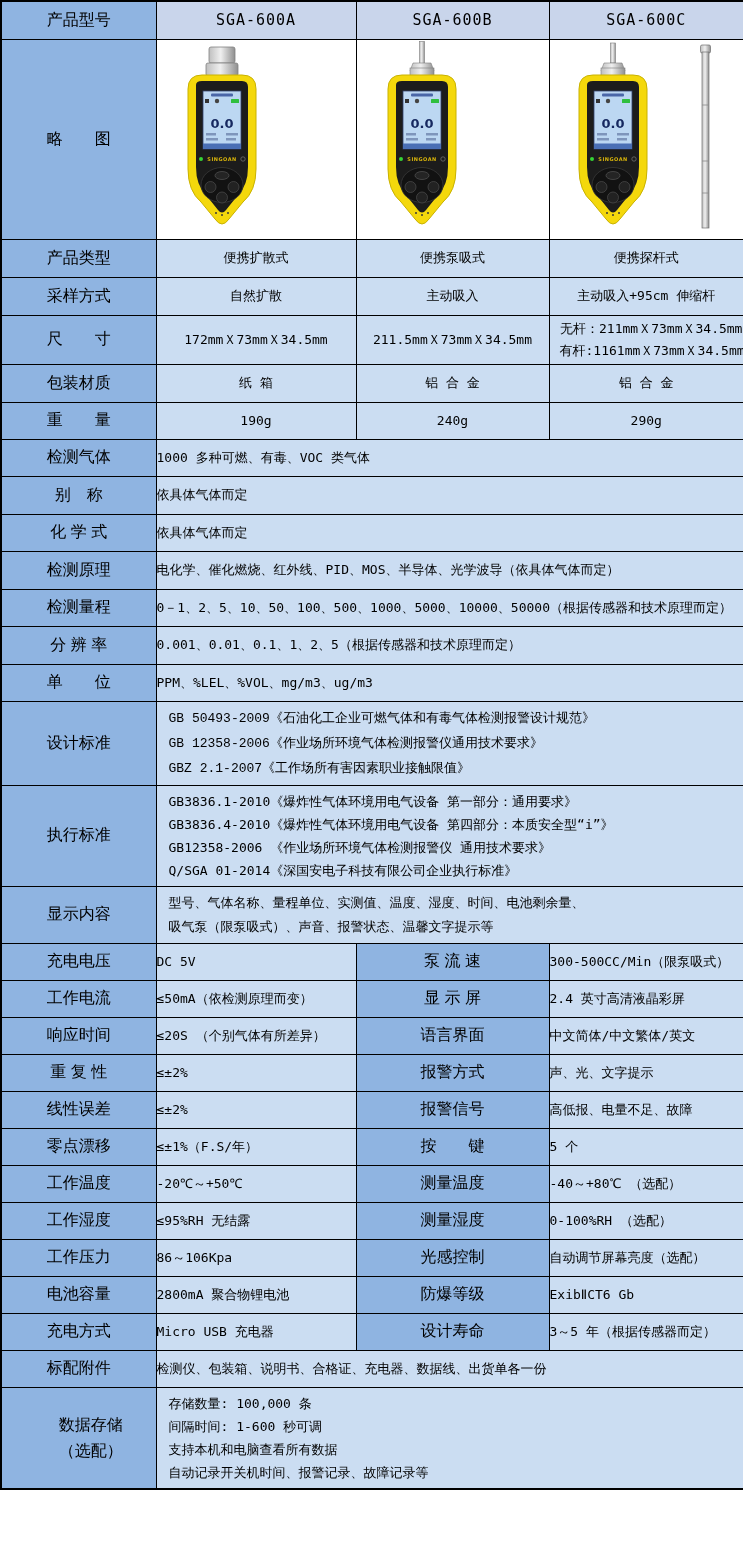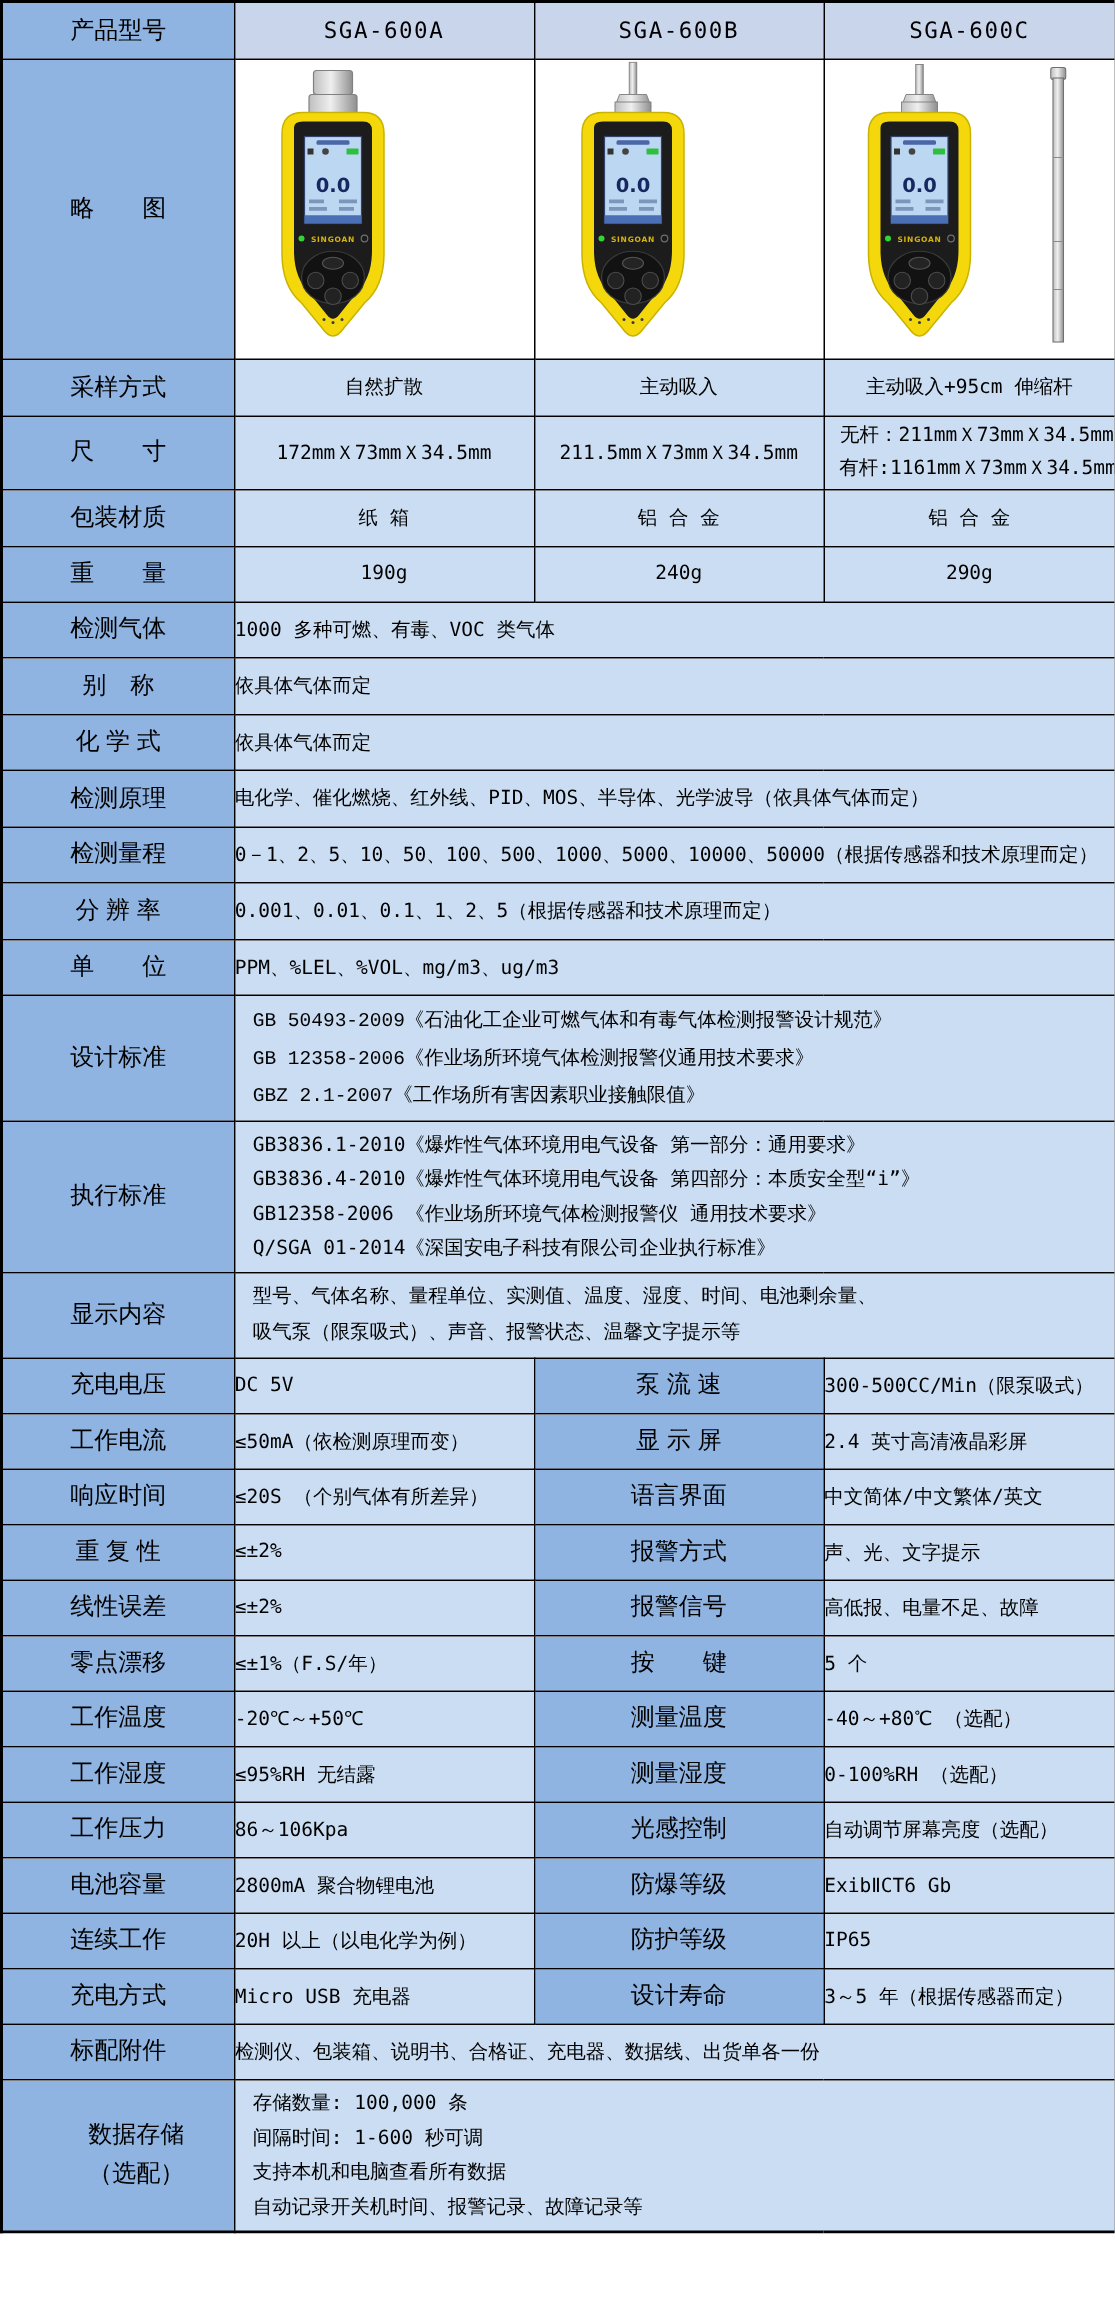--- a/index.html
+++ b/index.html
@@ -158,20 +158,26 @@
         <rect x="150.5" y="4" width="10" height="8" rx="1.5" fill="url(#gmC)" stroke="#6f6f6f" stroke-width="0.7"></rect>
         <rect x="152" y="11" width="7" height="176" fill="url(#gmC)" stroke="#6f6f6f" stroke-width="0.7"></rect>
         <line x1="152" y1="64" x2="159" y2="64" stroke="#8a8a8a" stroke-width="0.8"></line>
         <line x1="152" y1="120" x2="159" y2="120" stroke="#8a8a8a" stroke-width="0.8"></line>
         <line x1="152" y1="152" x2="159" y2="152" stroke="#8a8a8a" stroke-width="0.8"></line>
       </svg>
     </td>
   </tr>
 
   <tr class="h38">
+    <th class="lbl">产品类型</th>
+    <td class="val c">便携扩散式</td>
+    <td class="val c">便携泵吸式</td>
+    <td class="val c">便携探杆式</td>
+  </tr>
+  <tr class="h38">
     <th class="lbl">采样方式</th>
     <td class="val c">自然扩散</td>
     <td class="val c">主动吸入</td>
     <td class="val c">主动吸入+95cm 伸缩杆</td>
   </tr>
   <tr class="h49">
     <th class="lbl">尺　　寸</th>
     <td class="val c">172mmＸ73mmＸ34.5mm</td>
     <td class="val c">211.5mmＸ73mmＸ34.5mm</td>
     <td class="val dim">
@@ -308,26 +314,20 @@
     <th class="lbl">光感控制</th>
     <td class="val l">自动调节屏幕亮度（选配）</td>
   </tr>
   <tr class="h37">
     <th class="lbl">电池容量</th>
     <td class="val l">2800mA 聚合物锂电池</td>
     <th class="lbl">防爆等级</th>
     <td class="val l">ExibⅡCT6 Gb</td>
   </tr>
   <tr class="h37">
-    <th class="lbl">连续工作</th>
-    <td class="val l">20H 以上（以电化学为例）</td>
-    <th class="lbl">防护等级</th>
-    <td class="val l">IP65</td>
-  </tr>
-  <tr class="h37">
     <th class="lbl">充电方式</th>
     <td class="val l">Micro USB 充电器</td>
     <th class="lbl">设计寿命</th>
     <td class="val l">3～5 年（根据传感器而定）</td>
   </tr>
 
   <tr class="h37">
     <th class="lbl">标配附件</th>
     <td class="val l" colspan="3">检测仪、包装箱、说明书、合格证、充电器、数据线、出货单各一份</td>
   </tr>

